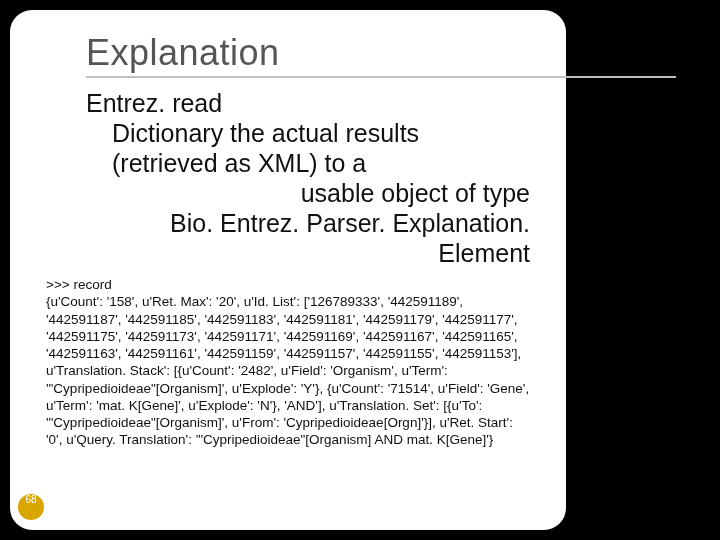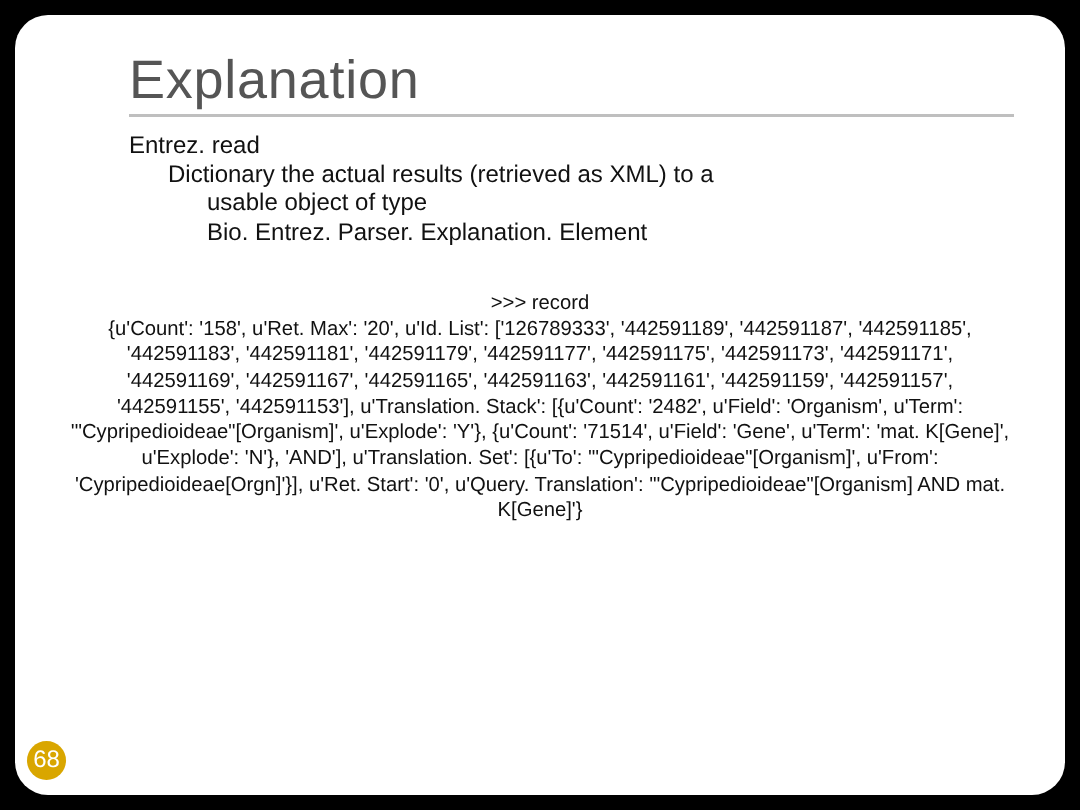--- a/index.html
+++ b/index.html
@@ -6,21 +6,21 @@
     margin: 0;
     padding: 0;
     width: 720px;
     height: 540px;
     background: #000;
     font-family: Arial, Helvetica, sans-serif;
     overflow: hidden;
   }
   .slide {
     box-sizing: border-box;
-    width: 700px;
+    width: 556px;
     height: 520px;
     margin: 10px;
     background: #fff;
     border-radius: 22px;
     padding: 22px 36px 18px 36px;
     position: relative;
   }
   .title {
     font-size: 36px;
     color: #555;
@@ -31,62 +31,62 @@
   .rule {
     margin-left: 40px;
     border: none;
     border-top: 2px solid #bfbfbf;
     margin-top: 2px;
     margin-bottom: 10px;
     width: 590px;
   }
   .desc {
     margin-left: 40px;
-    font-size: 16px;
+    font-size: 25px;
     color: #111;
     line-height: 1.2;
   }
   .desc .fn {
     display: block;
     margin-bottom: 0;
   }
   .desc .body {
     display: block;
     padding-left: 26px;
   }
   .desc .body .indent {
     display: block;
     padding-left: 26px;
+    text-align: right;
   }
   .code {
-    margin-top: 28px;
+    margin-top: 8px;
     margin-left: 0;
     font-size: 13.5px;
     color: #111;
     line-height: 1.28;
     word-break: break-word;
     white-space: normal;
     font-family: Arial, Helvetica, sans-serif;
-    text-align: center;
   }
   .code .prompt {
     font-weight: 400;
   }
   .pagenum {
     position: absolute;
     left: 8px;
     bottom: 10px;
     background: #d9a600;
     color: #fff;
     width: 26px;
     height: 26px;
     border-radius: 50%;
-    font-size: 16px;
+    font-size: 10px;
     display: flex;
-    align-items: center;
+    align-items: flex-start;
     justify-content: center;
   }
 </style>
 </head>
 <body>
 
 <div class="slide">
   <h1 class="title">Explanation</h1>
   <hr class="rule">
 

